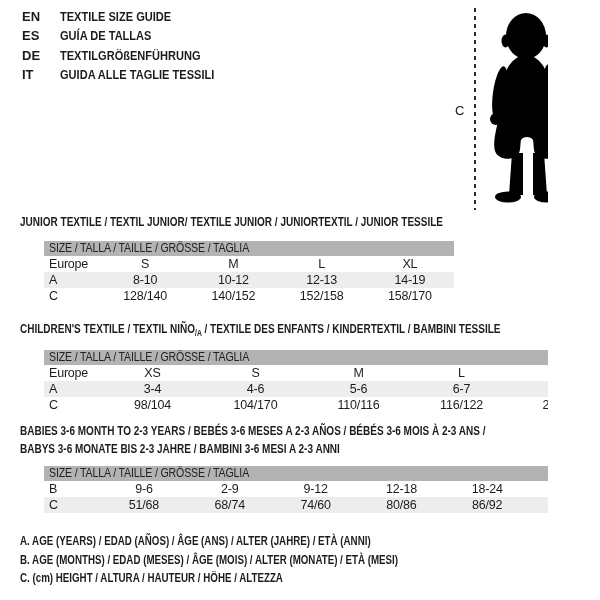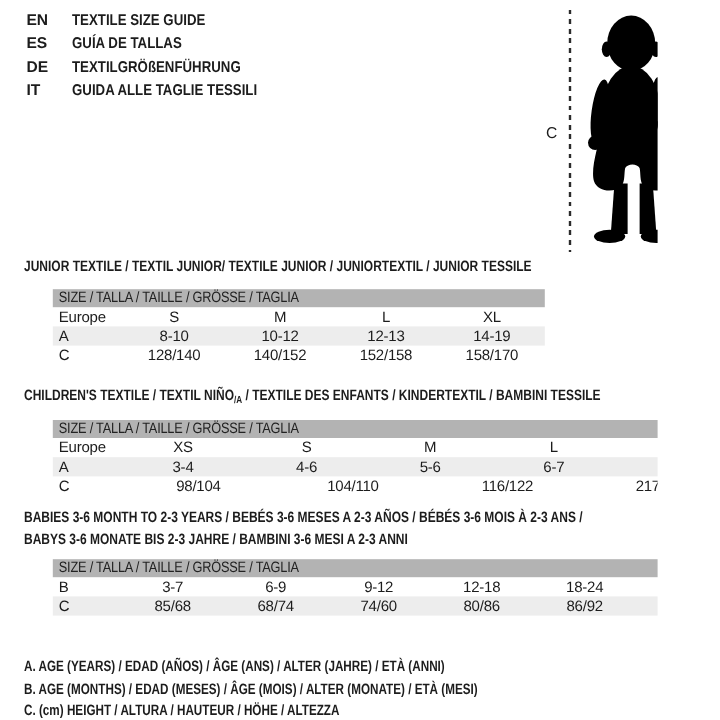--- a/index.html
+++ b/index.html
@@ -29,26 +29,26 @@
   
   .sec-title{position:absolute;left:20px;font-weight:700;font-size:12.5px;
     white-space:nowrap;transform:scaleX(0.80);transform-origin:0 50%;line-height:14px;}
   .sec-title .sub{font-size:8.5px;vertical-align:-3px;}
   .two-line{line-height:17.5px;}
   
   .table{position:absolute;left:18px;font-size:12.5px;letter-spacing:-0.2px;margin-left:26px;}
   .thead{height:15px;line-height:15px;background:var(--table-header-bg);padding-left:5px;
     white-space:nowrap;overflow:visible;}
   .thead .hdr{display:inline-block;transform:scaleX(0.85);transform-origin:0 50%;color:#222;}
-  .trow{display:flex;height:16px;line-height:16px;}
+  .trow{display:flex;height:16px;line-height:16px;justify-content:center;}
   .trow.shaded{background:var(--row-shaded-bg);}
   .tlabel{flex:0 0 52px;padding-left:5px;}
   .tcell{flex:1;text-align:center;}
   
-  .legend{position:absolute;left:20px;top:546px;}
+  .legend{position:absolute;left:20px;top:532px;}
   .legend-line{font-weight:700;font-size:12.5px;line-height:18.5px;white-space:nowrap;
     transform:scaleX(0.78);transform-origin:0 50%;}
 </style>
 </head>
 <body>
 
 <div class="page">
 
   <div class="lang-block">
     <div class="lang-row">
@@ -136,46 +136,47 @@
       <span class="tlabel">A</span>
       <span class="tcell">3-4</span>
       <span class="tcell">4-6</span>
       <span class="tcell">5-6</span>
       <span class="tcell">6-7</span>
       <span class="tcell">7-8</span>
     </div>
     <div class="trow">
       <span class="tlabel">C</span>
       <span class="tcell">98/104</span>
-      <span class="tcell">104/110</span>
+      <span class="tcell">104/170</span>
+      <span class="tcell">110/116</span>
       <span class="tcell">116/122</span>
       <span class="tcell">217/128</span>
     </div>
   </div>
 
   <div class="sec-title two-line" style="top:423px;">
     <div>BABIES 3-6 MONTH TO 2-3 YEARS / BEBÉS 3-6 MESES A 2-3 AÑOS / BÉBÉS 3-6 MOIS À 2-3 ANS /</div>
     <div>BABYS 3-6 MONATE BIS 2-3 JAHRE / BAMBINI 3-6 MESI A 2-3 ANNI</div>
   </div>
   <div class="table" style="top:466px;width:572px;">
     <div class="thead">
       <span class="hdr">SIZE / TALLA / TAILLE / GRÖSSE / TAGLIA</span>
     </div>
     <div class="trow">
       <span class="tlabel">B</span>
-      <span class="tcell">3-7</span>
-      <span class="tcell">6-9</span>
+      <span class="tcell">9-6</span>
+      <span class="tcell">2-9</span>
       <span class="tcell">9-12</span>
       <span class="tcell">12-18</span>
       <span class="tcell">18-24</span>
       <span class="tcell">24-36</span>
     </div>
     <div class="trow shaded">
       <span class="tlabel">C</span>
-      <span class="tcell">85/68</span>
+      <span class="tcell">51/68</span>
       <span class="tcell">68/74</span>
       <span class="tcell">74/60</span>
       <span class="tcell">80/86</span>
       <span class="tcell">86/92</span>
       <span class="tcell">92/98</span>
     </div>
   </div>
 
   <div class="legend">
     <div class="legend-line">A. AGE (YEARS) / EDAD (AÑOS) / ÂGE (ANS) / ALTER (JAHRE) / ETÀ (ANNI)</div>

